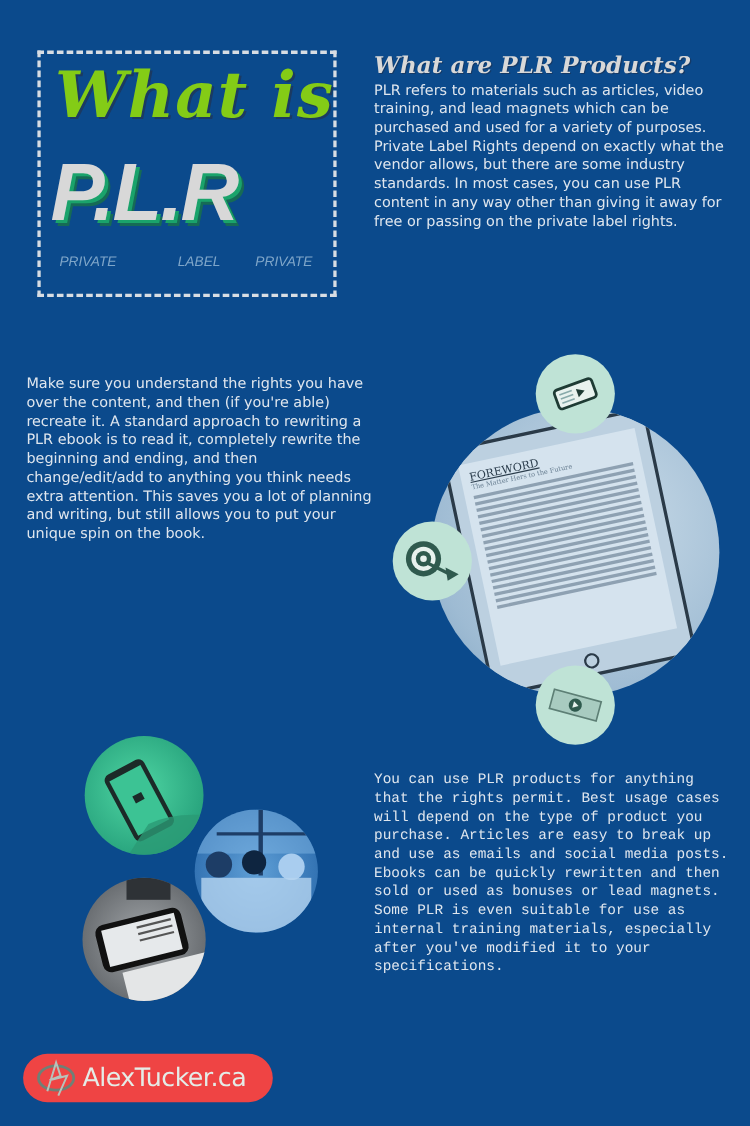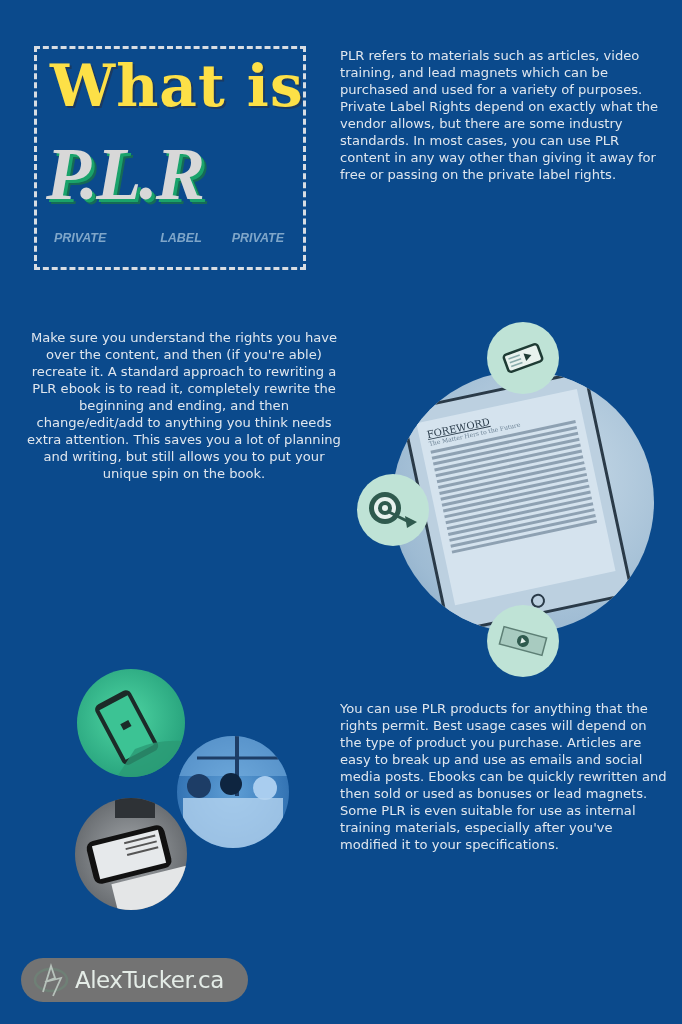--- a/index.html
+++ b/index.html
@@ -1,61 +1,62 @@
 <!DOCTYPE html>
 <html><head>
 <meta charset="utf-8">
 <style>
   * { margin:0; padding:0; box-sizing:border-box; }
   html, body { width:682px; height:1024px; overflow:hidden; }
   body { background:#0b4a8c; font-family:"DejaVu Sans", sans-serif; color:#dfe6ee; position:relative; }
   .frame { position:absolute; left:34px; top:46px; width:272px; height:224px; border:3px dashed #d8dde3; }
-  .title-script { position:absolute; left:50px; top:52px; font-family:"DejaVu Serif", serif; font-weight:bold; font-size:58px; color:#fde047; letter-spacing:1px; text-shadow:2px 2px 0 #1b3a62; }
-  .title-plr { position:absolute; left:46px; top:132px; font-family:Liberation Serif, serif; font-weight:bold; font-style:italic; font-size:74px; color:#d8d8d8; letter-spacing:-2px; text-shadow:3px 3px 0 #1aa36b, 5px 5px 0 #166b55; }
-  .subtitle-row { position:absolute; left:54px; top:231px; width:230px; display:flex; justify-content:space-between; font-family:"Liberation Sans", sans-serif; font-weight:bold; font-style:italic; font-size:12.5px; color:#7fa6c9; }
+  .title-script { position:absolute; left:50px; top:52px; font-family:"DejaVu Serif", serif; font-style:italic; font-weight:bold; font-size:58px; color:#84cc16; letter-spacing:1px; text-shadow:2px 2px 0 #1b3a62; }
+  .title-plr { position:absolute; left:46px; top:132px; font-family:Liberation Sans, sans-serif; font-weight:bold; font-style:italic; font-size:74px; color:#d8d8d8; letter-spacing:-2px; text-shadow:3px 3px 0 #1aa36b, 5px 5px 0 #166b55; }
+  .subtitle-row { position:absolute; left:54px; top:231px; width:230px; display:flex; justify-content:space-between; font-family:"Liberation Sans", sans-serif; font-weight:normal; font-style:italic; font-size:12.5px; color:#7fa6c9; }
   .subtitle-row span:nth-child(2){ margin-left:24px; }
   h2 { font-family:"DejaVu Serif", serif; font-weight:bold; font-style:italic; color:#d8d8d8; font-size:21px; line-height:27px; text-shadow:1px 1px 0 #163a66; }
   .body-text { font-family:"DejaVu Sans", sans-serif; font-size:13.1px; line-height:17px; color:#dfe6ee; }
   .sec1 { position:absolute; left:340px; top:45px; width:330px; }
   .sec1 .body-text { margin-top:2px; }
   .sec2 { position:absolute; left:24px; top:323px; width:320px; }
-  .sec2 .body-text { margin-top:6px;text-align:center; }
+  .sec2 .body-text { margin-top:18px; }
   .sec3 { position:absolute; left:340px; top:698px; width:330px; }
-  .sec3 .body-text { margin-top:2px; }
+  .sec3 .body-text { margin-top:2px;font-family:Liberation Mono, monospace; }
   .ereader-circle { position:absolute; left:392px; top:371px; width:262px; height:262px; border-radius:50%; background:radial-gradient(circle at 60% 40%, #c9dbe8, #9ebbd3 70%, #7fa3c2); overflow:hidden; }
   .tablet { position:absolute; left:30px; top:16px; width:190px; height:230px; background:#bcd0e0; border:3px solid #2a3a48; border-radius:10px; transform:rotate(-12deg); }
   .tablet-screen { position:absolute; left:10px; top:14px; right:10px; bottom:24px; background:#d5e3ee; padding:8px; overflow:hidden; }
   .tablet-h { font-family:"DejaVu Serif", serif; font-size:10px; color:#2b3d4c; text-decoration:underline; }
   .tablet-sub { font-family:"DejaVu Serif", serif; font-size:6px; color:#6b8194; margin-bottom:4px; }
   .tablet-lines div { height:3px; background:#6f8598; margin:3px 0; opacity:.7; }
   .tablet-btn { position:absolute; left:50%; bottom:4px; width:14px; height:14px; margin-left:-7px; border:2px solid #2a3a48; border-radius:50%; }
   .icon-bubble { position:absolute; width:72px; height:72px; border-radius:50%; background:#bfe3d6; display:flex; align-items:center; justify-content:center; }
   .b-phone { left:487px; top:322px; }
   .b-target { left:357px; top:474px; }
   .b-video { left:487px; top:605px; }
   .photo { position:absolute; border-radius:50%; overflow:hidden; }
   .p-phone { left:77px; top:669px; width:108px; height:108px; background:radial-gradient(circle at 45% 45%, #4fd6a3, #2aa67f 70%, #1e8b6a); }
   .p-people { left:177px; top:736px; width:112px; height:112px; background:radial-gradient(circle at 50% 50%, #5f9fd6, #3474b4 70%, #2a5f97); }
   .p-device { left:75px; top:798px; width:112px; height:112px; background:radial-gradient(circle at 50% 50%, #a3a7aa, #6b6f73 70%, #3e4246); }
-  .logo-pill { position:absolute; left:21px; top:958px; width:227px; height:44px; border-radius:22px; background:#737373; display:flex; align-items:center; padding-left:10px; }
+  .logo-pill { position:absolute; left:21px; top:958px; width:227px; height:44px; border-radius:22px; background:#ef4444; display:flex; align-items:center; padding-left:10px; }
   .logo-text { font-family:"DejaVu Sans", sans-serif; font-size:23px; color:#e4ece7; margin-left:4px; letter-spacing:-0.5px; }
 </style>
 </head>
 <body>
 
 <div class="frame"></div>
 <div class="title-script">What is</div>
 <div class="title-plr">P.L.R</div>
 <div class="subtitle-row">
   <span>PRIVATE</span>
   <span>LABEL</span>
   <span>PRIVATE</span>
 </div>
 
 <div class="sec1">
+  <h2>What are PLR Products?</h2>
   <p class="body-text">PLR refers to materials such as articles, video training, and lead magnets which can be purchased and used for a variety of purposes. Private Label Rights depend on exactly what the vendor allows, but there are some industry standards. In most cases, you can use PLR content in any way other than giving it away for free or passing on the private label rights.</p>
 </div>
 
 <div class="sec2">
   <p class="body-text">Make sure you understand the rights you have over the content, and then (if you're able) recreate it. A standard approach to rewriting a PLR ebook is to read it, completely rewrite the beginning and ending, and then change/edit/add to anything you think needs extra attention. This saves you a lot of planning and writing, but still allows you to put your unique spin on the book.</p>
 </div>
 
 <div class="ereader-circle">
   <div class="tablet">
     <div class="tablet-screen">

